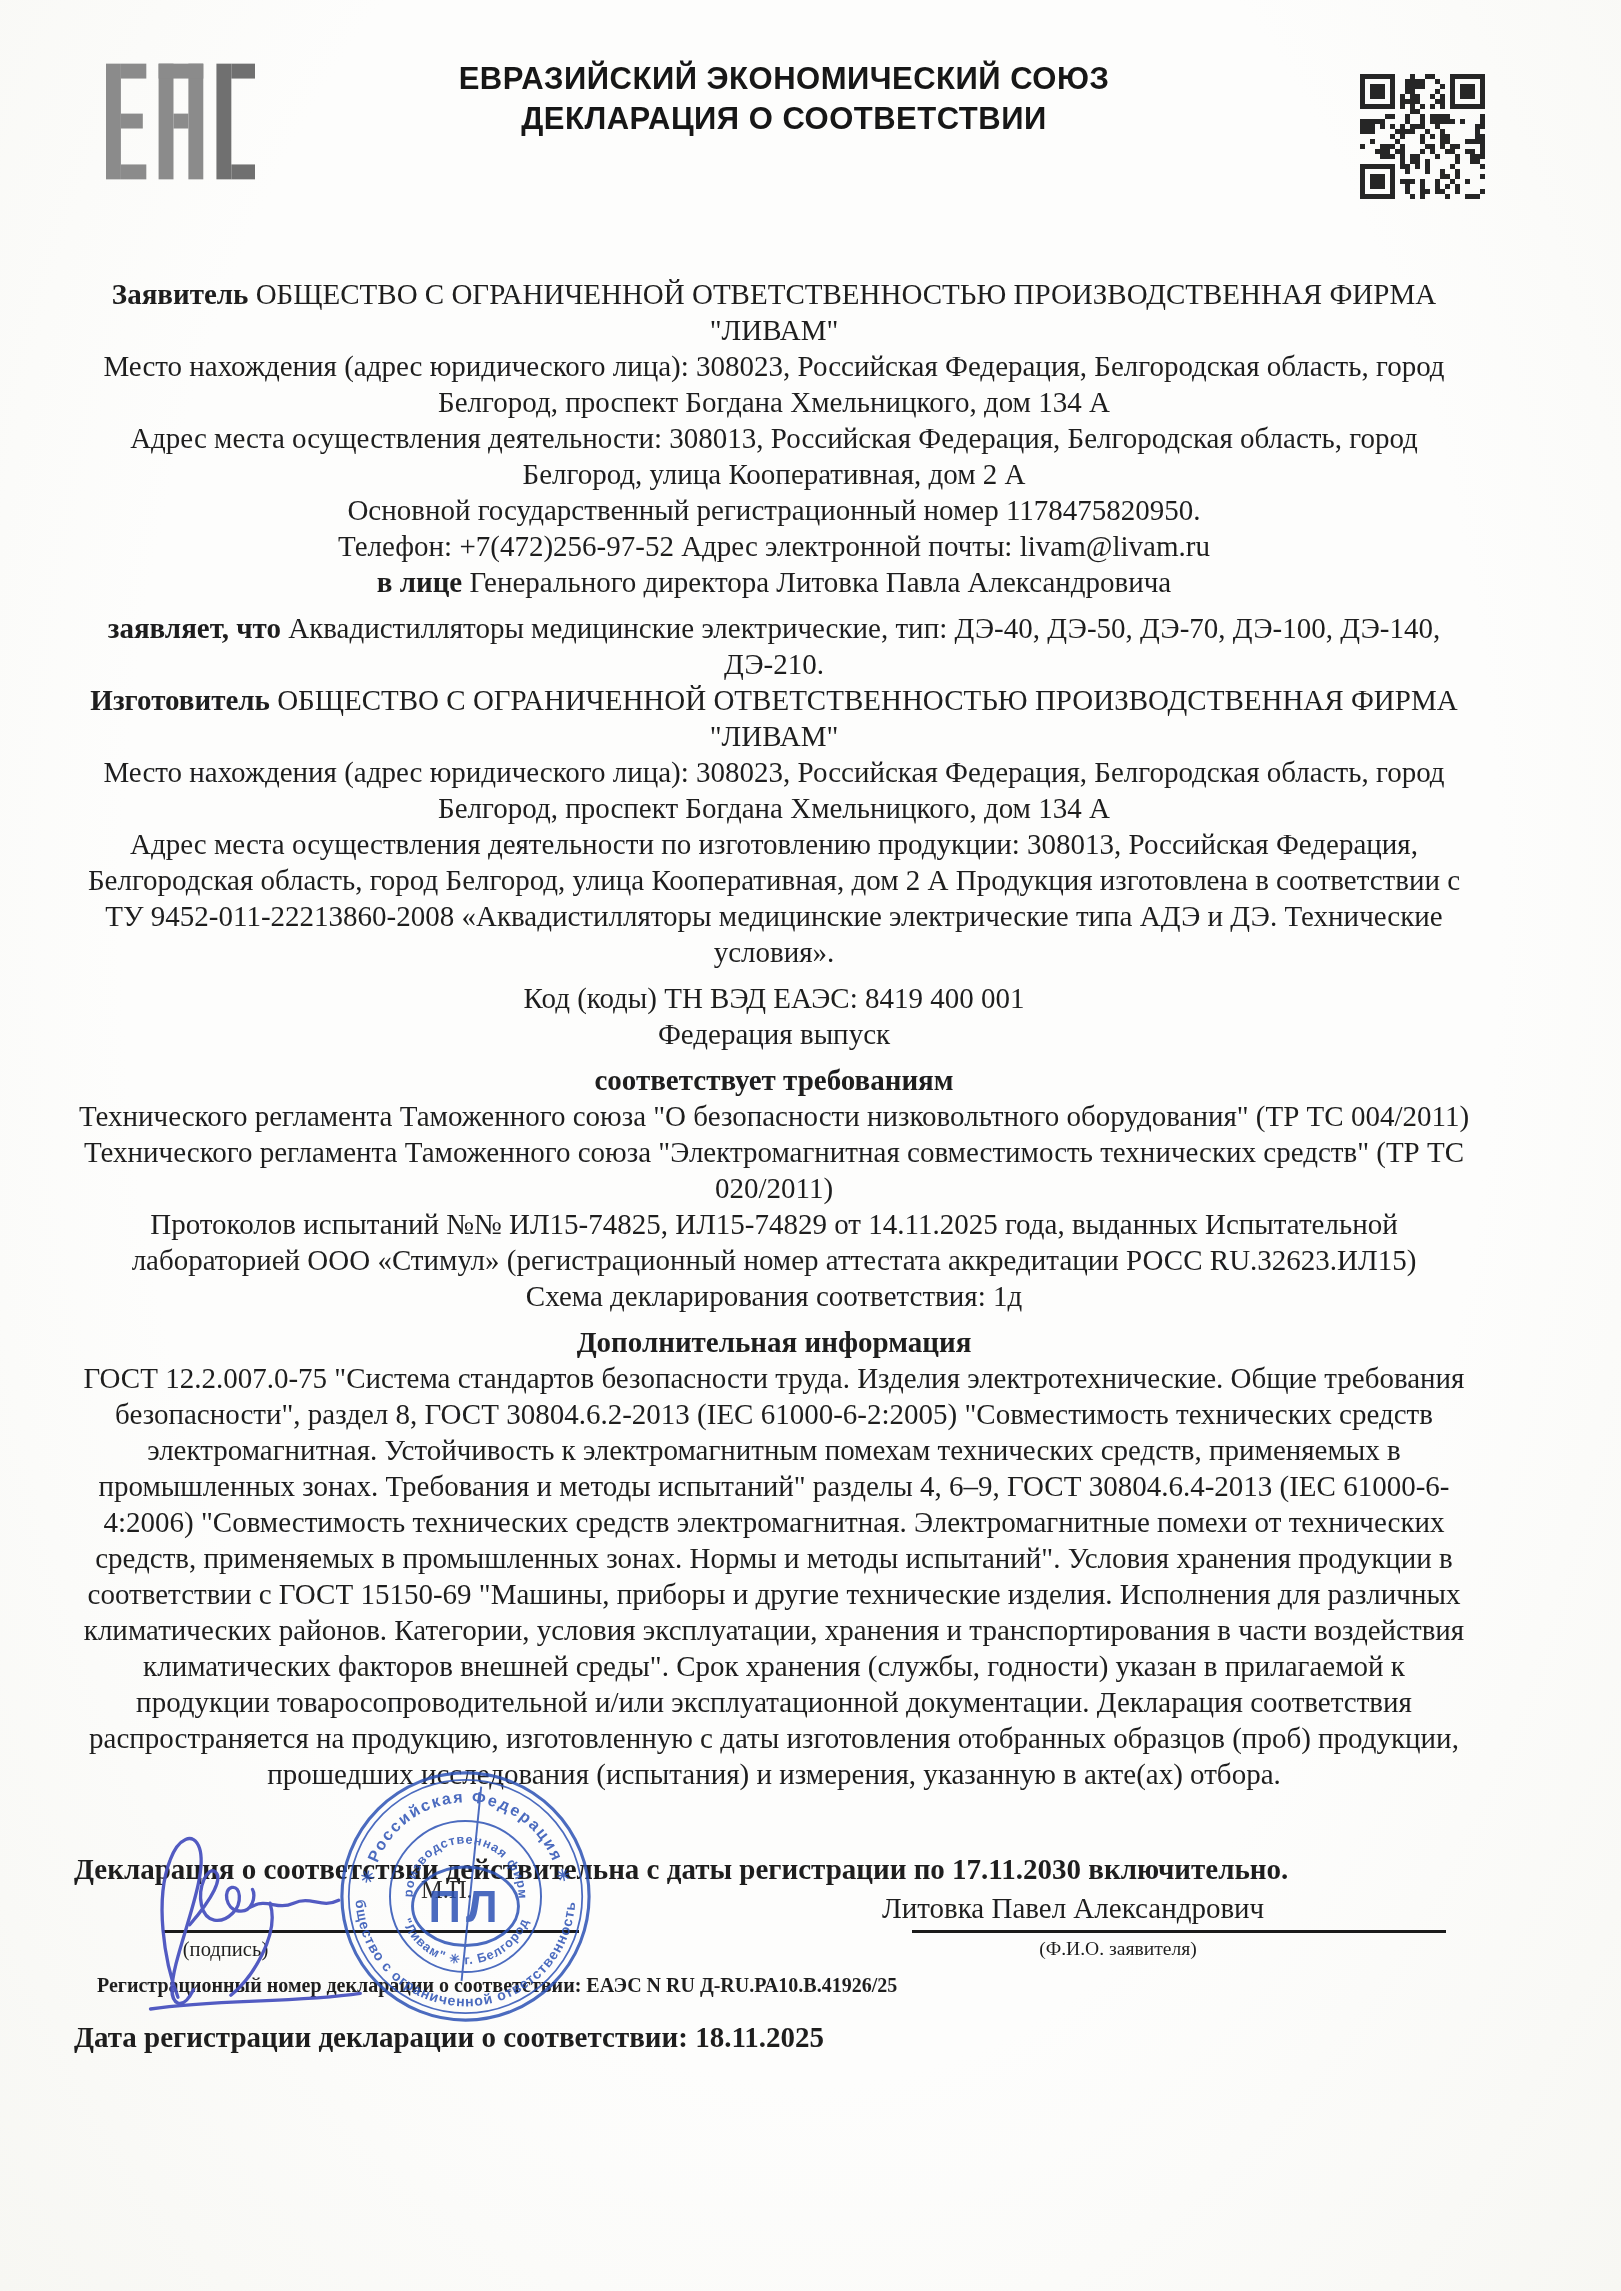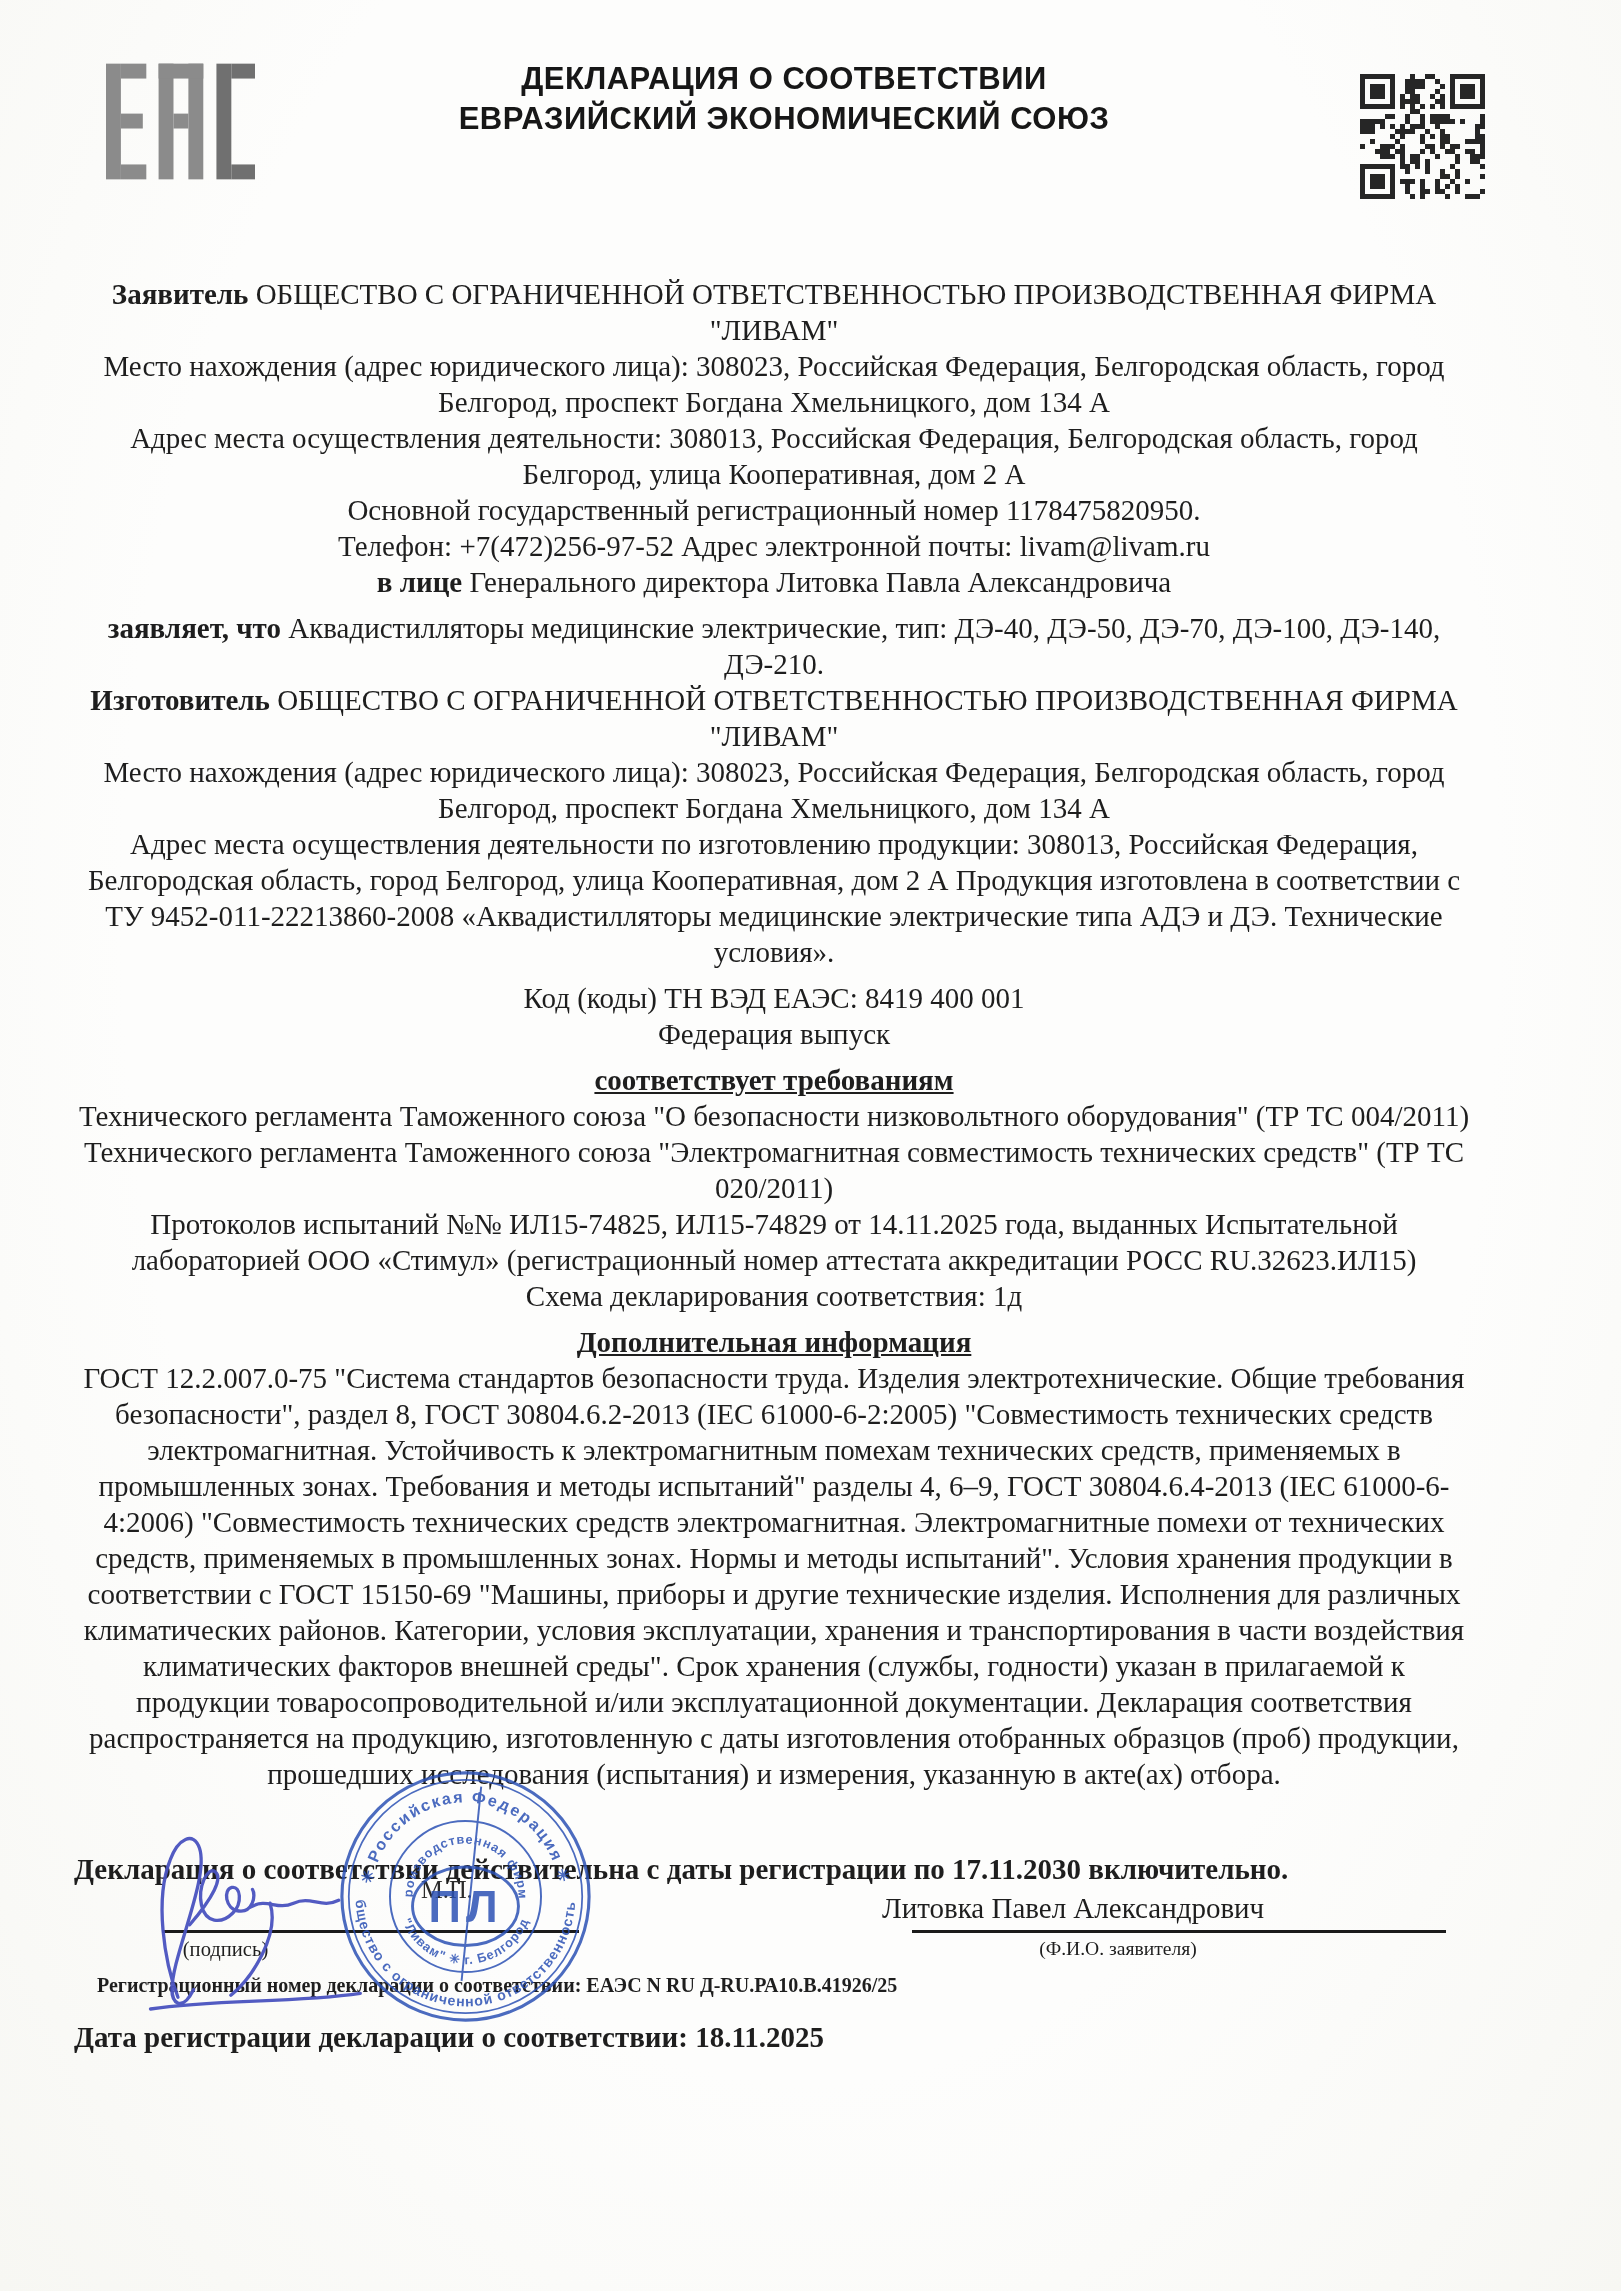--- a/index.html
+++ b/index.html
@@ -21,21 +21,21 @@
     letter-spacing:0.5px;
   }
   .qr{position:absolute;left:1360px;top:74px;}
   
   .body-text{
     position:absolute;left:74px;top:276px;width:1400px;
     font-size:29px;line-height:36px;text-align:center;
   }
   .body-text p{margin:0;}
   .body-text p.gap{margin-top:10px;}
-  .body-text p.bold-all{font-weight:bold;text-decoration:underline;}
+  .body-text p.bold-all{font-weight:bold;}
   .body-text b{font-weight:bold;}
   .validity{
     position:absolute;left:74px;top:1853px;width:1402px;
     font-size:29px;font-weight:bold;z-index:1;
   }
   
   .sig-line{position:absolute;height:2.9px;background:#1b1b1b;z-index:1;}
   .sig-line.left{left:162px;top:1930px;width:417px;}
   .sig-line.right{left:912px;top:1930px;width:534px;}
   .sign-label{position:absolute;left:147px;top:1938px;width:157px;text-align:center;font-size:20.6px;z-index:1;}
@@ -67,22 +67,22 @@
       <rect x="77" y="57" width="17" height="17"></rect>
     </g>
     <g fill="#707070">
       <rect x="126" y="0" width="17" height="132"></rect>
       <rect x="143" y="0" width="27" height="17"></rect>
       <rect x="143" y="115" width="27" height="17"></rect>
     </g>
   </svg>
 
   <div class="doc-title">
+    <div>ЕВРАЗИЙСКИЙ ЭКОНОМИЧЕСКИЙ СОЮЗ</div>
     <div>ДЕКЛАРАЦИЯ О СООТВЕТСТВИИ</div>
-    <div>ЕВРАЗИЙСКИЙ ЭКОНОМИЧЕСКИЙ СОЮЗ</div>
   </div>
 
   <svg class="qr" id="qr" width="125" height="125" viewBox="0 0 125 125">
       <rect x="0" y="0" width="5" height="5" fill="#262626"></rect>
       <rect x="5" y="0" width="5" height="5" fill="#262626"></rect>
       <rect x="10" y="0" width="5" height="5" fill="#262626"></rect>
       <rect x="15" y="0" width="5" height="5" fill="#262626"></rect>
       <rect x="20" y="0" width="5" height="5" fill="#262626"></rect>
       <rect x="25" y="0" width="5" height="5" fill="#262626"></rect>
       <rect x="30" y="0" width="5" height="5" fill="#262626"></rect>

